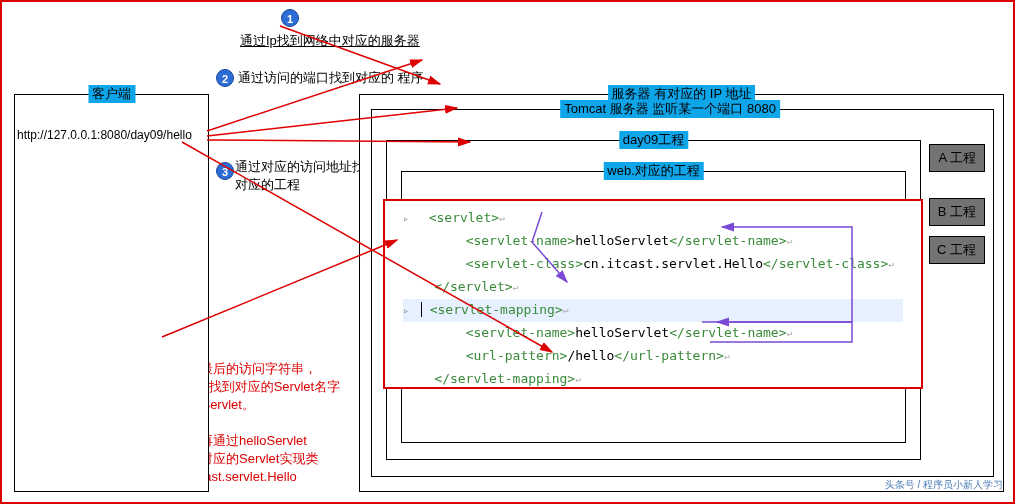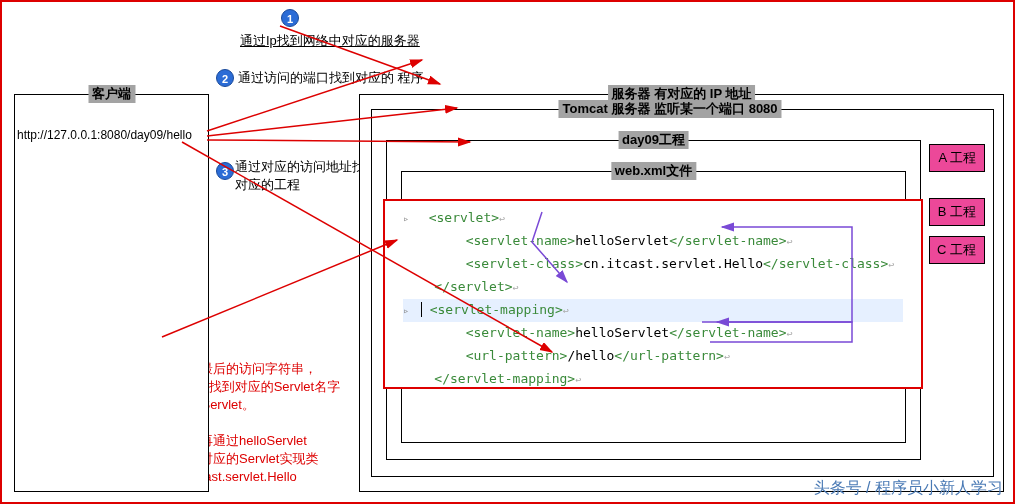--- a/index.html
+++ b/index.html
@@ -10,38 +10,38 @@
     background: #2b6cd6; color: #fff; font-size: 11px; line-height: 18px;
     text-align: center; font-weight: bold; border: 1px solid #1a4a9a;
   }
   .note { position: absolute; color: #000; }
   .note-red { position: absolute; color: #d00; line-height: 18px; }
   .box {
     position: absolute; border: 1.5px solid #000; background: #fff;
   }
   .label-top {
     position: absolute; top: -10px; left: 50%; transform: translateX(-50%);
-    background: #a3a3a3; padding: 0 4px; white-space: nowrap; font-weight: bold;
+    background: #0ea5e9; padding: 0 4px; white-space: nowrap;
   }
   .small-box {
-    position: absolute; border: 1.5px solid #000; padding: 4px 8px; background: #ec4899; white-space: nowrap;
+    position: absolute; border: 1.5px solid #000; padding: 4px 8px; background: #737373; white-space: nowrap;
   }
   .code-box {
     position: absolute; border: 2px solid #d00; background: #fff;
     font-family: Consolas, monospace; font-size: 13px; padding: 6px 18px;
     line-height: 22px;
   }
   .code-box .hl { background: #e6f0ff; display: inline-block; width: 100%; }
   .tag { color: #3a8a3a; }
   .txt { color: #000; }
   .cursor { border-left: 1px solid #000; }
   .tri { color: #888; font-size: 10px; display: inline-block; width: 10px; }
   .dim { color: #aaa; }
   .arrow { position: absolute; pointer-events: none; }
-  .footer { position: absolute; right: 10px; bottom: 3px; color: #4a7ab5; font-size: 16px; margin-left: 45px; }
+  .footer { position: absolute; right: 10px; bottom: 10px; color: #4a7ab5; font-size: 10px; margin-left: 45px; }
   .sub { font-size: 10px; }
 </style>
 </head>
 <body>
 
 <div class="outer">
 
   <span class="badge" style="left:279px; top:7px;">1</span>
   <span class="note" style="left:238px; top:30px;text-decoration:underline;">通过Ip找到网络中对应的服务器</span>
 
@@ -71,21 +71,21 @@
   <div class="box" style="left:357px; top:92px; width:645px; height:398px;">
     <span class="label-top">服务器  有对应的 IP 地址</span>
 
     <div class="box" style="left:11px; top:14px; width:623px; height:368px;">
       <span class="label-top" style="left:48%;">Tomcat 服务器  监听某一个端口  8080</span>
 
       <div class="box" style="left:14px; top:30px; width:535px; height:320px;">
         <span class="label-top">day09工程</span>
 
         <div class="box" style="left:14px; top:30px; width:505px; height:272px;">
-          <span class="label-top">web.xml文件</span>
+          <span class="label-top">web.对应的工程</span>
         </div>
       </div>
 
       <div class="small-box" style="right:8px; top:34px;">A 工程</div>
       <div class="small-box" style="right:8px; top:88px;">B 工程</div>
       <div class="small-box" style="right:8px; top:126px;padding-left:7px;">C 工程</div>
     </div>
   </div>
 
   <div class="code-box" style="left:381px; top:197px; width:540px; height:190px;">

